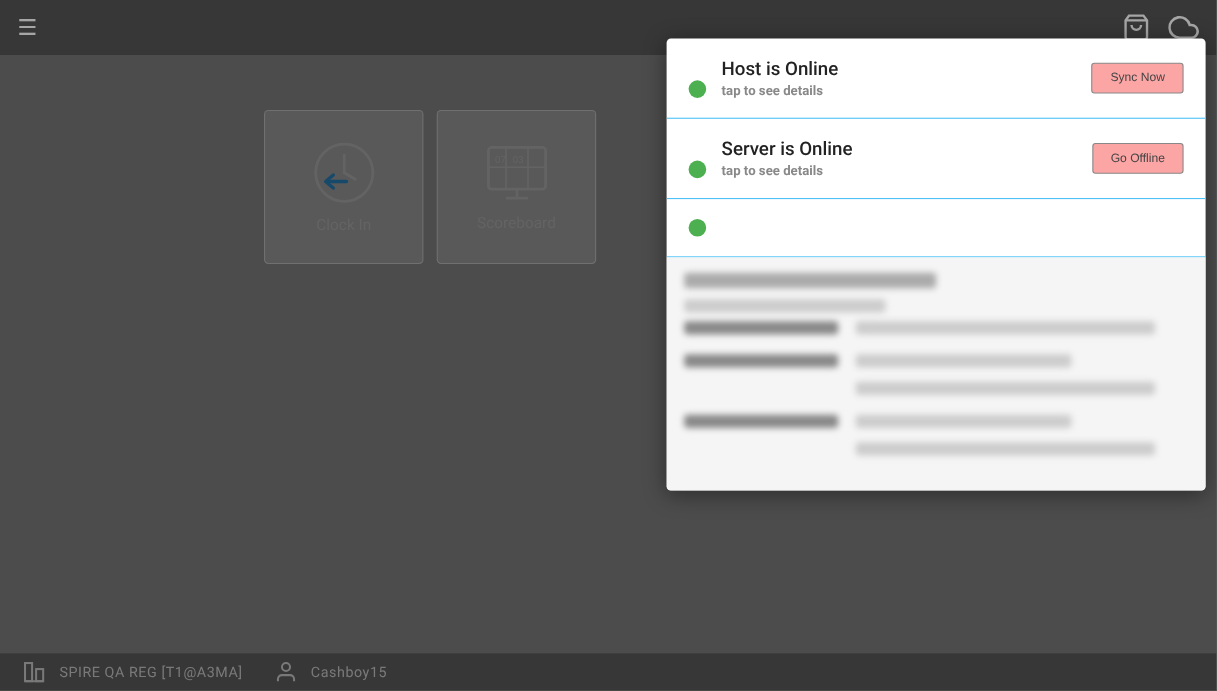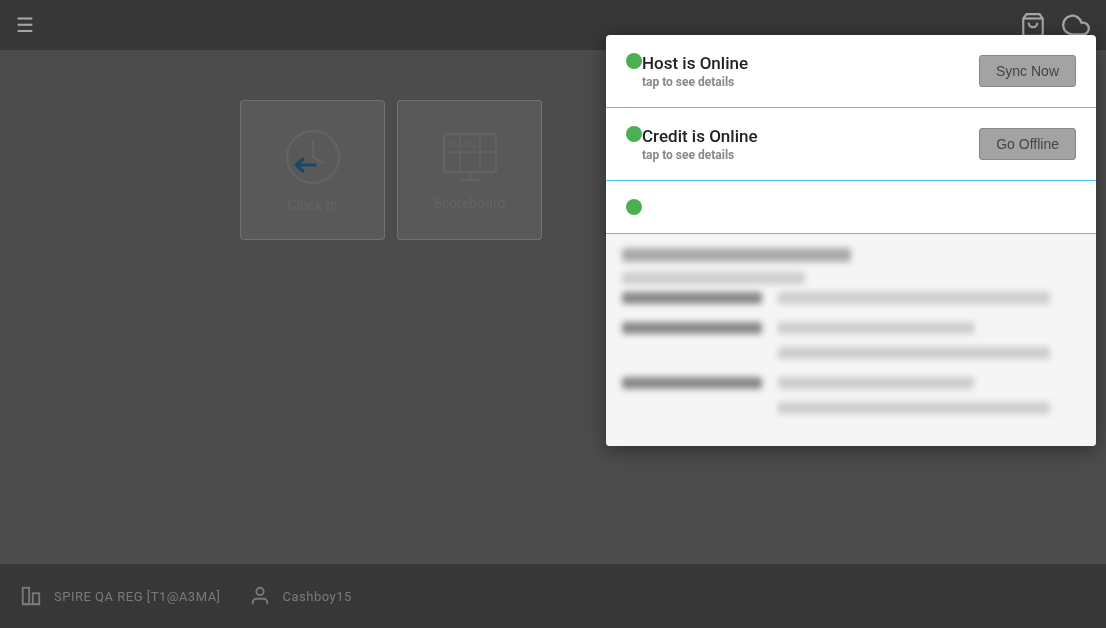--- a/index.html
+++ b/index.html
@@ -87,21 +87,21 @@
     .scoreboard-tile-icon {
       width: 60px;
       height: 55px;
       position: relative;
     }
 
     
     .bottom-bar {
       position: absolute;
       bottom: 0; left: 0; right: 0;
-      height: 64px;
+      height: 34px;
       background: #555;
       display: flex;
       align-items: center;
       padding: 0 20px;
       gap: 12px;
     }
 
     .bottom-bar-text {
       color: #bbb;
       font-size: 13px;
@@ -134,22 +134,22 @@
       padding: 18px 20px;
       border-bottom: 1.5px solid #4fc3f7;
     }
 
     .popup-row:last-child {
       border-bottom: none;
     }
 
     .popup-row-left {
       display: flex;
-      align-items: flex-start;
-      gap: 0;
+      align-items: flex-end;
+      gap: 14px;
     }
 
     .status-dot {
       width: 16px;
       height: 16px;
       border-radius: 50%;
       background: #4caf50;
       flex-shrink: 0;
     }
 
@@ -166,24 +166,24 @@
 
     .popup-row-subtitle {
       font-size: 12px;
       color: #888;
       margin-top: 2px;
       font-weight: bold;
     }
 
     .popup-btn {
       border: 1.5px solid #888;
-      background: #a3a3a3;
+      background: #fca5a5;
       border-radius: 3px;
       padding: 7px 16px;
-      font-size: 14px;
+      font-size: 11px;
       color: #444;
       cursor: pointer;
       white-space: nowrap;
     }
 
     .blurred-row {
       height: 12px;
       background: #ccc;
       border-radius: 3px;
       margin-bottom: 8px;
@@ -306,21 +306,21 @@
         <span class="popup-row-subtitle">tap to see details</span>
       </div>
     </div>
     <button class="popup-btn">Sync Now</button>
   </div>
 
   <div class="popup-row">
     <div class="popup-row-left">
       <div class="status-dot"></div>
       <div class="popup-row-text">
-        <span class="popup-row-title">Credit is Online</span>
+        <span class="popup-row-title">Server is Online</span>
         <span class="popup-row-subtitle">tap to see details</span>
       </div>
     </div>
     <button class="popup-btn">Go Offline</button>
   </div>
 
   <div class="popup-row" style="border-bottom: 1.5px solid #4fc3f7;">
     <div class="popup-row-left">
       <div class="status-dot"></div>
     </div>

